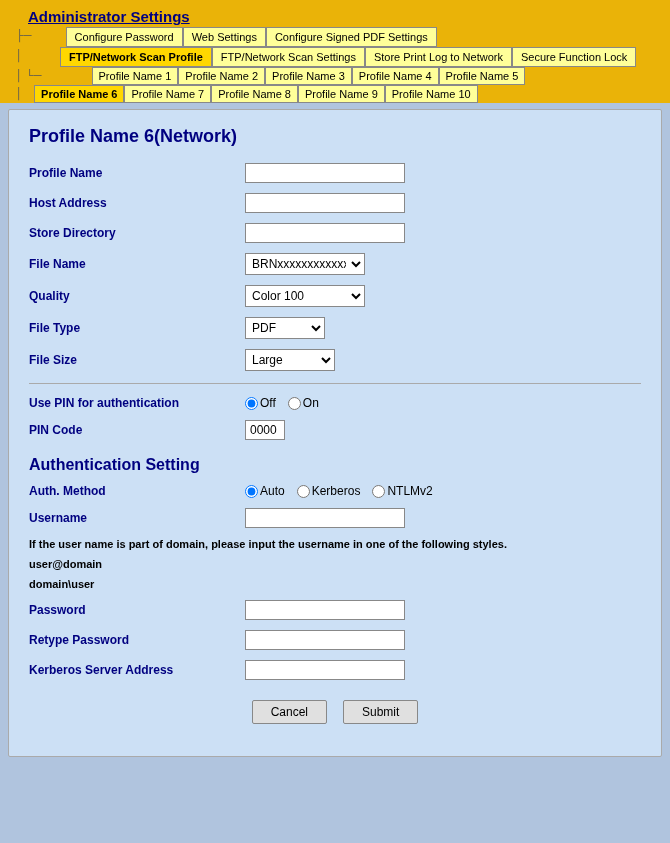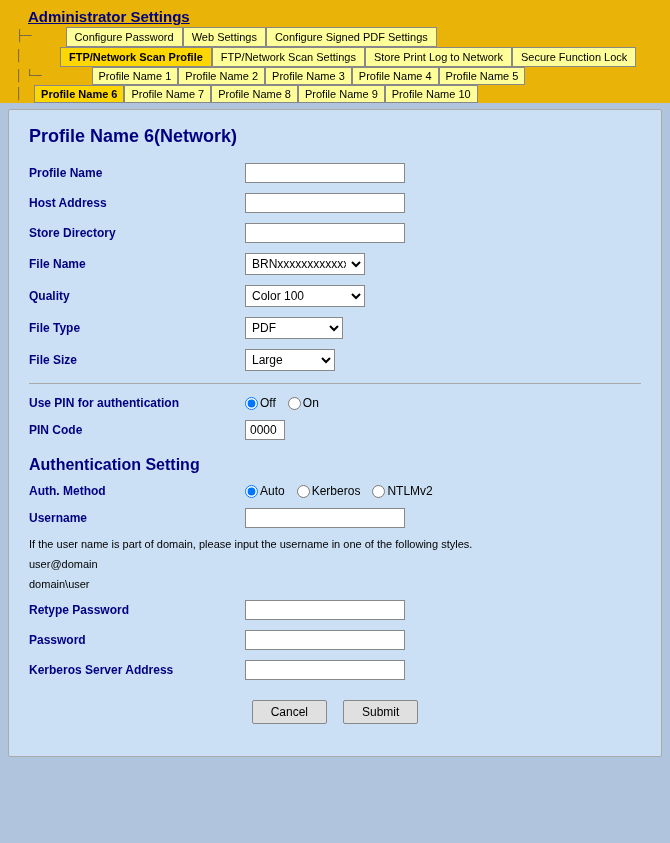--- a/index.html
+++ b/index.html
@@ -240,21 +240,21 @@
         <option>Color 200</option>
         <option>Color 300</option>
         <option>Gray 100</option>
         <option>Gray 200</option>
         <option>B&amp;W 200</option>
         <option>B&amp;W 200x100</option>
       </select>
     </div>
     <div class="form-row">
       <div class="form-label">File Type</div>
-      <select class="form-select" style="width:98px">
+      <select class="form-select" style="width:80px">
         <option>PDF</option>
         <option>JPEG</option>
         <option>TIFF</option>
       </select>
     </div>
     <div class="form-row">
       <div class="form-label">File Size</div>
       <select class="form-select" style="width:90px">
         <option>Large</option>
         <option>Medium</option>
@@ -302,32 +302,32 @@
           <span>NTLMv2</span>
         </label>
       </div>
     </div>
 
     <div class="form-row">
       <div class="form-label">Username</div>
       <input class="form-input" style="width: 160px; height: 20px;" type="text">
     </div>
 
-    <div style="margin: 6px 0 10px 0;">
+    <div style="margin: 6px 0 10px 0; font-weight: bold;">
       <div class="auth-note">If the user name is part of domain, please input the username in one of the following styles.</div>
       <div class="auth-note">user@domain</div>
       <div class="auth-note">domain\user</div>
     </div>
 
     <div class="form-row">
+      <div class="form-label">Password</div>
+      <input class="form-input" style="width: 160px; height: 20px;" type="password">
+    </div>
+    <div class="form-row">
       <div class="form-label">Retype Password</div>
-      <input class="form-input" style="width: 160px; height: 20px;" type="password">
-    </div>
-    <div class="form-row">
-      <div class="form-label">Password</div>
       <input class="form-input" style="width: 160px; height: 20px;" type="password">
     </div>
     <div class="form-row">
       <div class="form-label">Kerberos Server Address</div>
       <input class="form-input" style="width: 160px; height: 20px;" type="text">
     </div>
   </div>
 
   <div class="button-row">
     <button class="btn">Cancel</button>

